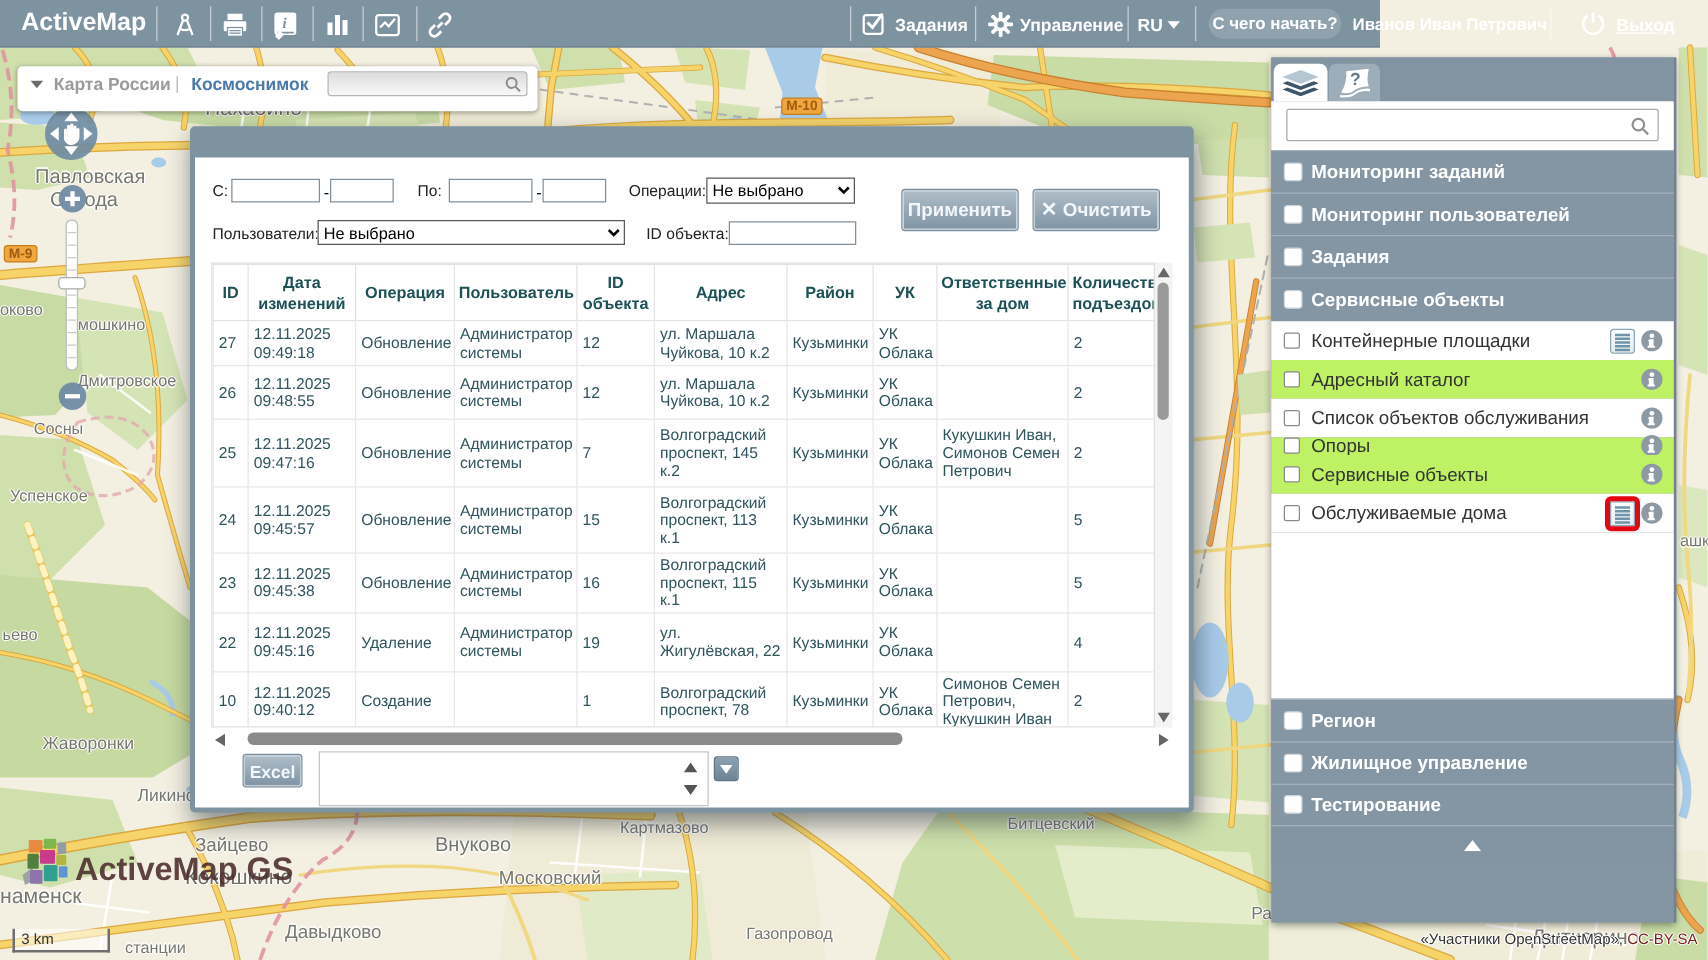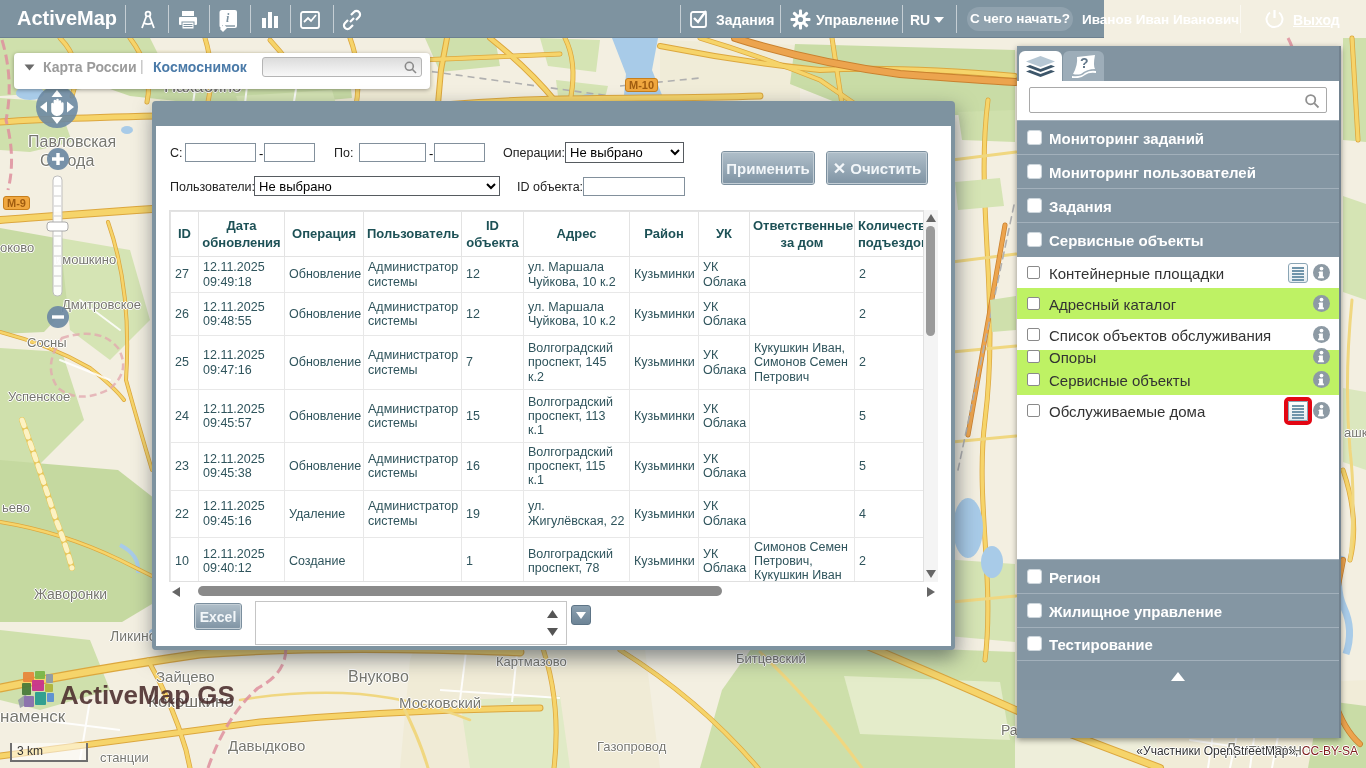--- a/index.html
+++ b/index.html
@@ -202,21 +202,21 @@
 <div class="mapword" style="left:156px;top:668px;font-size:15px">Зайцево</div>
 <div class="mapword" style="left:0px;top:707px;font-size:17px">наменск</div>
 <div class="mapword" style="left:148px;top:692px;font-size:17px;color:#726f66">Кокошкино</div>
 <div class="mapword" style="left:103px;top:768px;font-size:13px">посёлок</div>
 <div class="mapword" style="left:100px;top:750px;font-size:13px">станции</div>
 <div class="mapword" style="left:348px;top:668px;font-size:16px">Внуково</div>
 <div class="mapword" style="left:399px;top:694px;font-size:15px">Московский</div>
 <div class="mapword" style="left:496px;top:654px;font-size:13px">Картмазово</div>
 <div class="mapword" style="left:228px;top:737px;font-size:15px">Давыдково</div>
 <div class="mapword" style="left:597px;top:739px;font-size:13px">Газопровод</div>
-<div class="mapword" style="left:736px;top:651px;font-size:13px">Битцевский</div>
+<div class="mapword" style="left:806px;top:651px;font-size:13px">Битцевский</div>
 <div class="mapword" style="left:1225px;top:740px;font-size:17px">Дыткарино</div>
 <div class="mapword" style="left:1344px;top:425px;font-size:13px">ашк</div>
 <div class="mapword" style="left:1001px;top:722px;font-size:14px">Ра</div>
 <div class="mapword" style="left:625px;top:78px;font-size:11px;font-weight:bold;color:#a05c10;background:#f0a73f;border:1px solid #c77f1c;border-radius:3px;padding:0 3px;text-shadow:none">М-10</div>
 <div class="mapword" style="left:3px;top:196px;font-size:11px;font-weight:bold;color:#a05c10;background:#f0a73f;border:1px solid #c77f1c;border-radius:3px;padding:0 3px;text-shadow:none">М-9</div>
 
 <div style="position:absolute;left:16px;top:670px;z-index:6">
 <svg width="245" height="46" viewBox="0 0 245 46">
 <g opacity=".95">
 <polygon points="2,30 10,24 12,34 4,38" fill="#9aa0a6"></polygon>
@@ -315,21 +315,21 @@
       </g>
 <circle cx="10.5" cy="10.5" r="5.6" fill="#fff"></circle>
 <circle cx="10.5" cy="10.5" r="2.6" fill="#7e93a0"></circle>
 </svg>
 <div class="t" style="left:816px;top:12px;font-size:14px">Управление</div>
 <div class="t" style="left:910px;top:12px;font-size:14px">RU</div>
 <svg style="left:933px;top:16px" width="12" height="8" viewBox="0 0 12 8" fill="#fff">
       <polygon points="1,1 11,1 6,7"></polygon>
     </svg>
 <div class="pill">С чего начать?</div>
-<div class="t" style="left:1082px;top:12px;font-size:13.5px">Иванов Иван Иванович</div>
+<div class="t" style="left:1082px;top:12px;font-size:13.5px">Иванов Иван Петрович</div>
 <svg style="left:1263px;top:7px" width="23" height="23" viewBox="0 0 23 23" fill="none" stroke="#fff" stroke-width="2.2">
 <path d="M11.5,3 v8"></path>
       <path d="M7,5.5 a8,8 0 1 0 9,0" stroke-width="2"></path>
 </svg>
 <div class="t" style="left:1293px;top:12px;font-size:14px;text-decoration:underline">Выход</div>
 </div>
 <div id="bmbar">
 <svg style="position:absolute;left:10px;top:11px" width="11" height="7" viewBox="0 0 11 7" fill="#6b6b6b">
       <polygon points="0.5,0.5 10.5,0.5 5.5,6.5"></polygon>
     </svg>
@@ -371,21 +371,21 @@
             <col style="width:62px">
             <col style="width:106px">
             <col style="width:69px">
             <col style="width:51px">
             <col style="width:105px">
             <col style="width:69px">
           </colgroup>
 <tbody>
             <tr style="height:45px">
               <th>ID</th>
-              <th>Дата обновления</th>
+              <th>Дата изменений</th>
               <th>Операция</th>
               <th>Пользователь</th>
               <th>ID объекта</th>
               <th>Адрес</th>
               <th>Район</th>
               <th>УК</th>
               <th>Ответственные за дом</th>
               <th>Количество подъездов</th>
             </tr>
 <tr style="height:36px">

